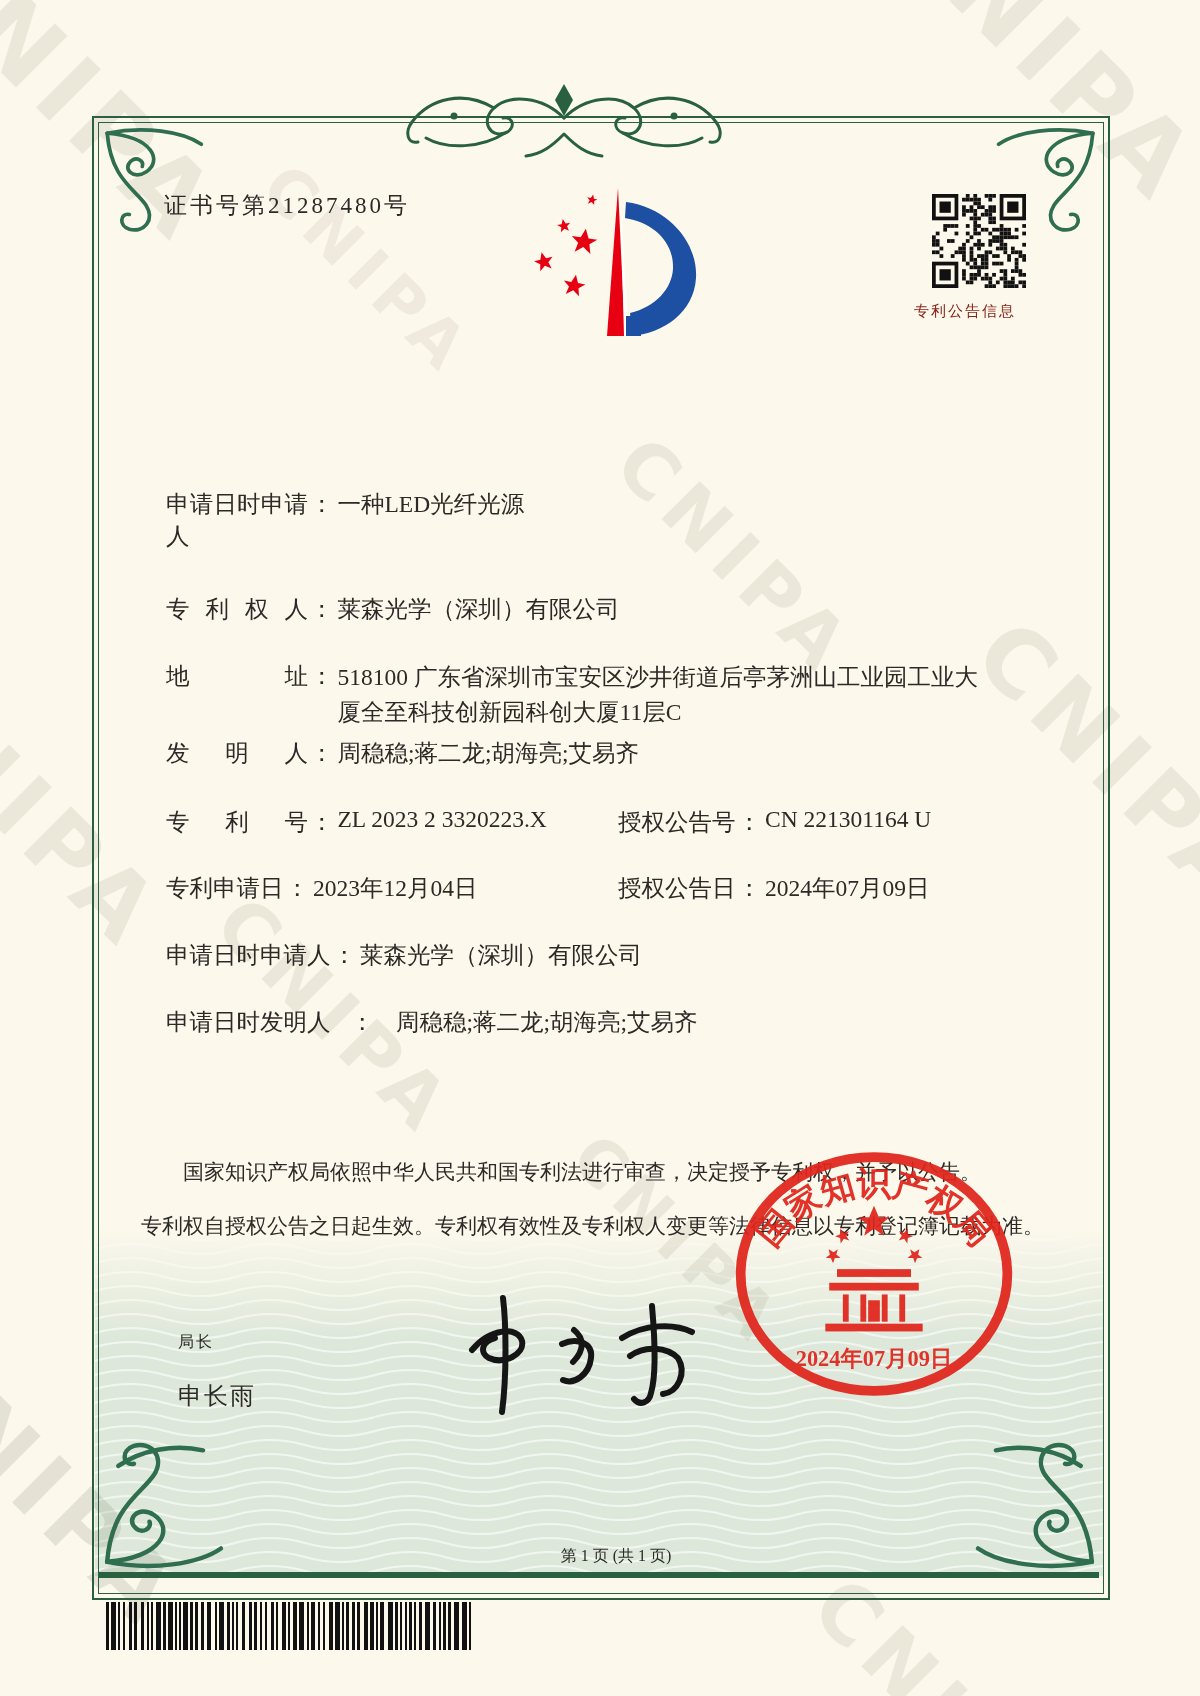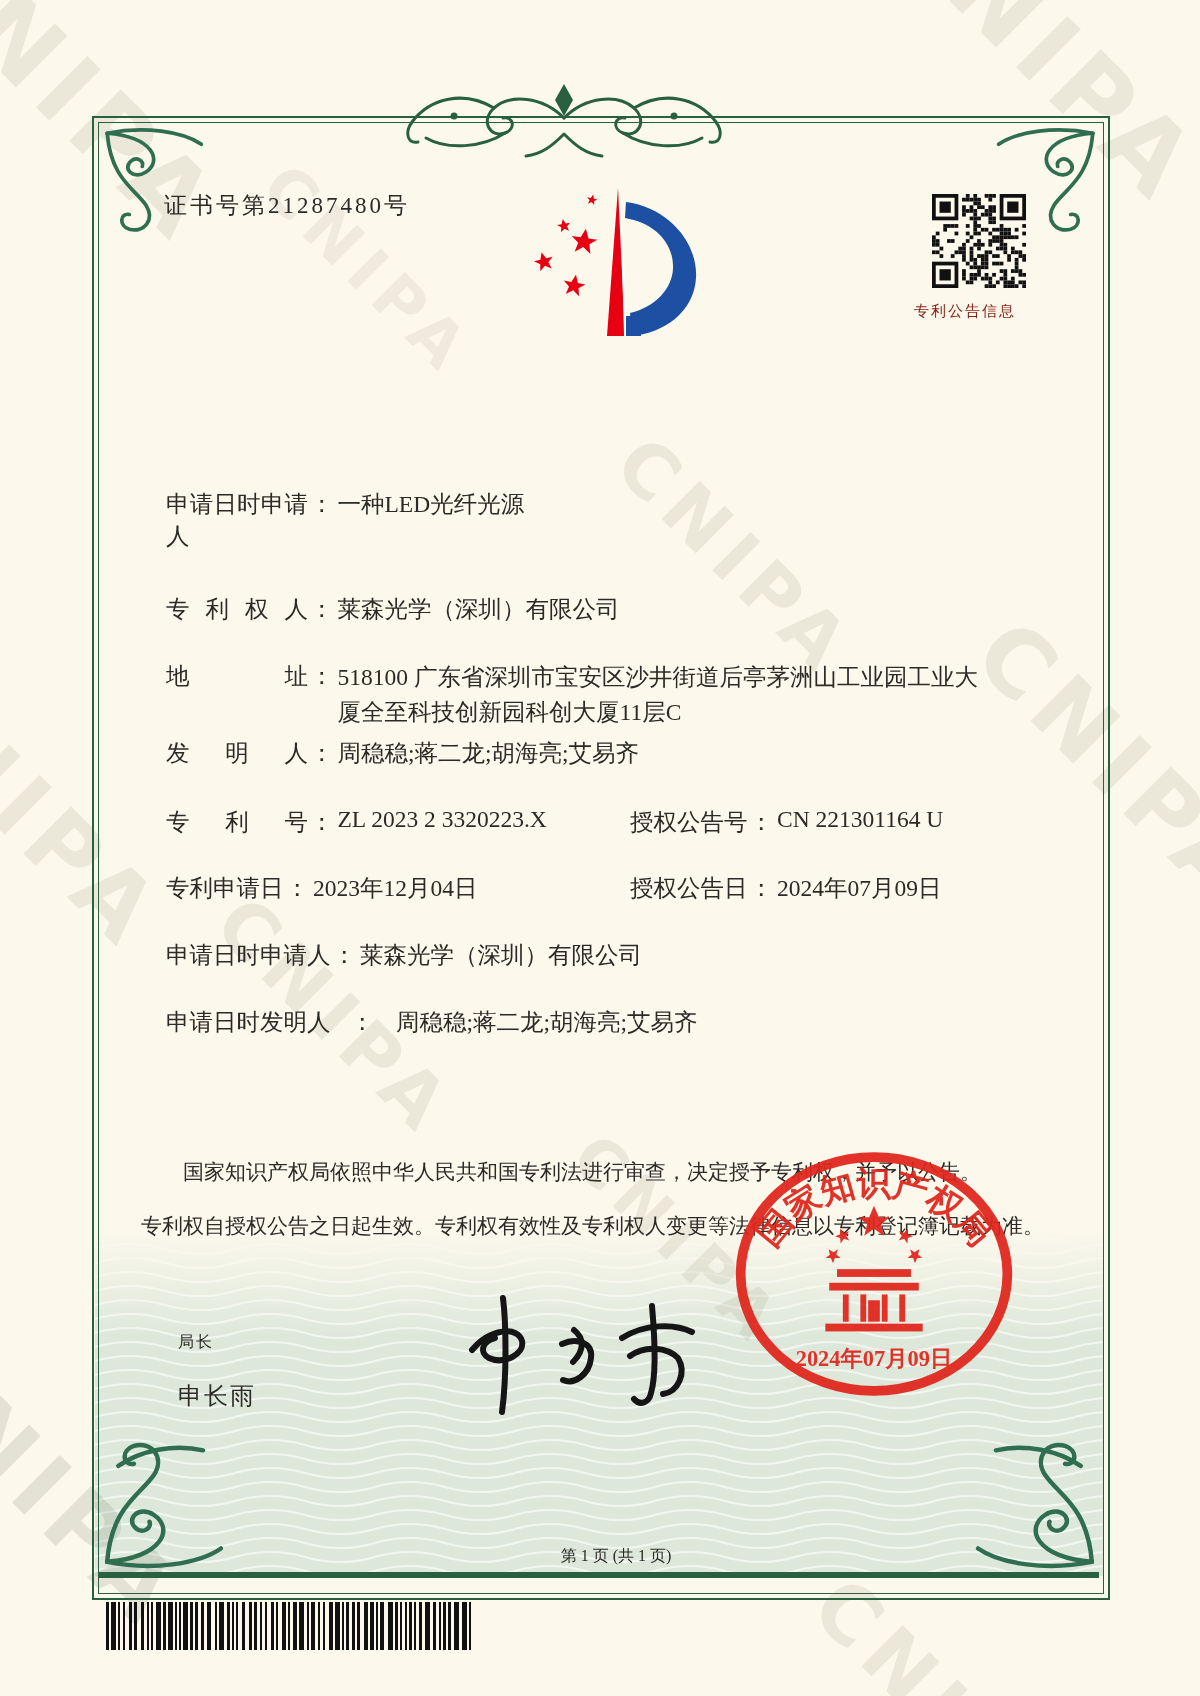--- a/index.html
+++ b/index.html
@@ -33,21 +33,21 @@
   .title{position:absolute; left:0; top:330px; width:1200px; text-align:center;
     font-size:47px; font-weight:bold; letter-spacing:9px;}
   .rows{position:absolute; left:150px; top:0; width:930px; font-size:23.5px;}
   .row{position:absolute; display:flex; align-items:flex-start;}
   .flabel{display:inline-block; width:142px; text-align:justify; text-align-last:justify;}
   .flabel.compact{width:auto; text-align:left; text-align-last:auto;}
   .colon{margin:0 4px 0 2px;}
   .fvalue{display:inline-block;}
   .fvalue.addr{width:655px; line-height:35px;}
   .subrow{display:flex; align-items:flex-start;}
-  .subrow.right{position:absolute; left:464px; top:0;}
+  .subrow.right{position:absolute; left:452px; top:0;}
   .statement{position:absolute; left:125px; top:1146px; width:950px; font-size:21px;
     line-height:2.55; text-align:justify;}
   .statement .l1{text-indent:2em; margin:0;}
   .statement .l2{margin:0;}
   .officer-title{position:absolute; left:162px; top:1332px; font-size:16px; letter-spacing:2px;}
   .officer-name{position:absolute; left:162px; top:1380px; font-size:24px; letter-spacing:2px;}
   .signature{position:absolute; left:430px; top:1280px;}
   .seal{position:absolute; left:712px; top:1146px;}
   .footer{position:absolute; left:0; top:1546px; width:1200px; text-align:center; font-size:16px;}
   .barcode{position:absolute; left:90px; top:1602px; width:372px; height:48px;

